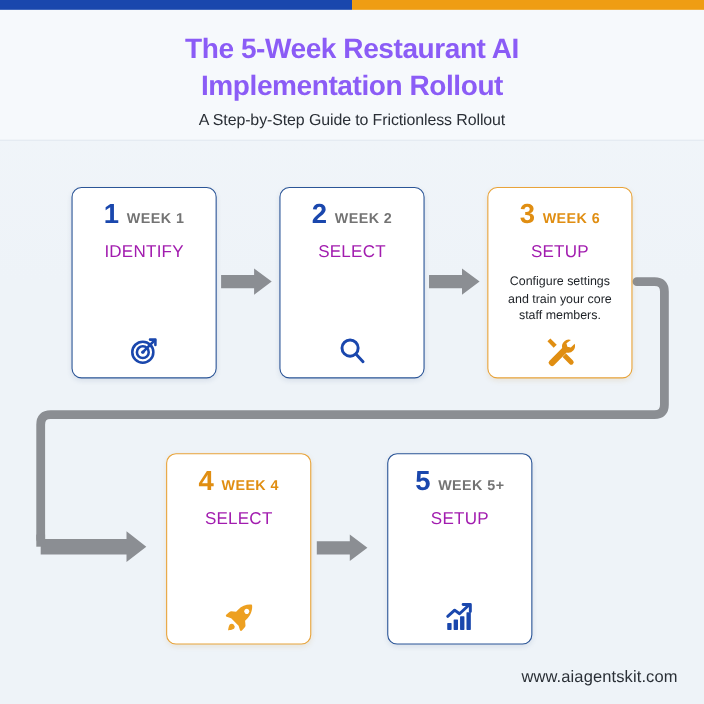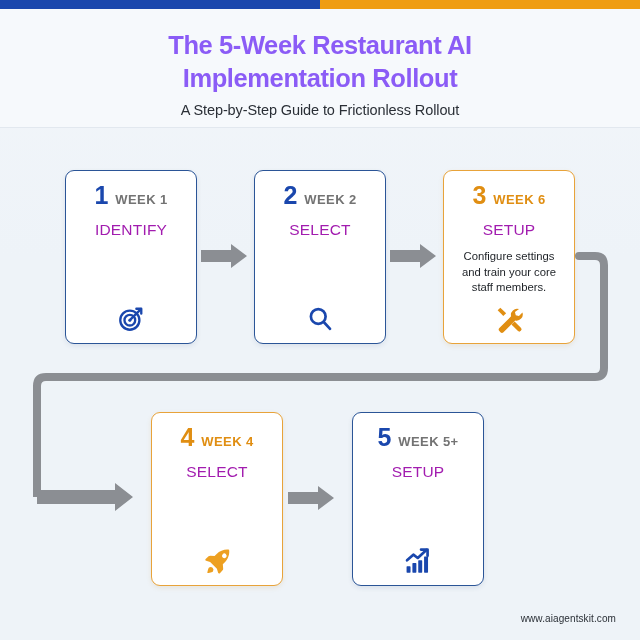--- a/index.html
+++ b/index.html
@@ -135,21 +135,21 @@
   #card-2 { left: 254px; top: 170px; width: 132px; height: 174px; }
   #card-3 { left: 443px; top: 170px; width: 132px; height: 174px; }
   #card-4 { left: 151px; top: 412px; width: 132px; height: 174px; }
   #card-5 { left: 352px; top: 412px; width: 132px; height: 174px; }
 
   
   .footer {
     position: absolute;
     right: 24px;
     bottom: 16px;
-    font-size: 10px;
+    font-size: 15px;
     color: #2a2f36;
     letter-spacing: 0.1px;
   }
 </style>
 </head>
 <body>
 
 <div class="page">
 
   <div class="topbar">

